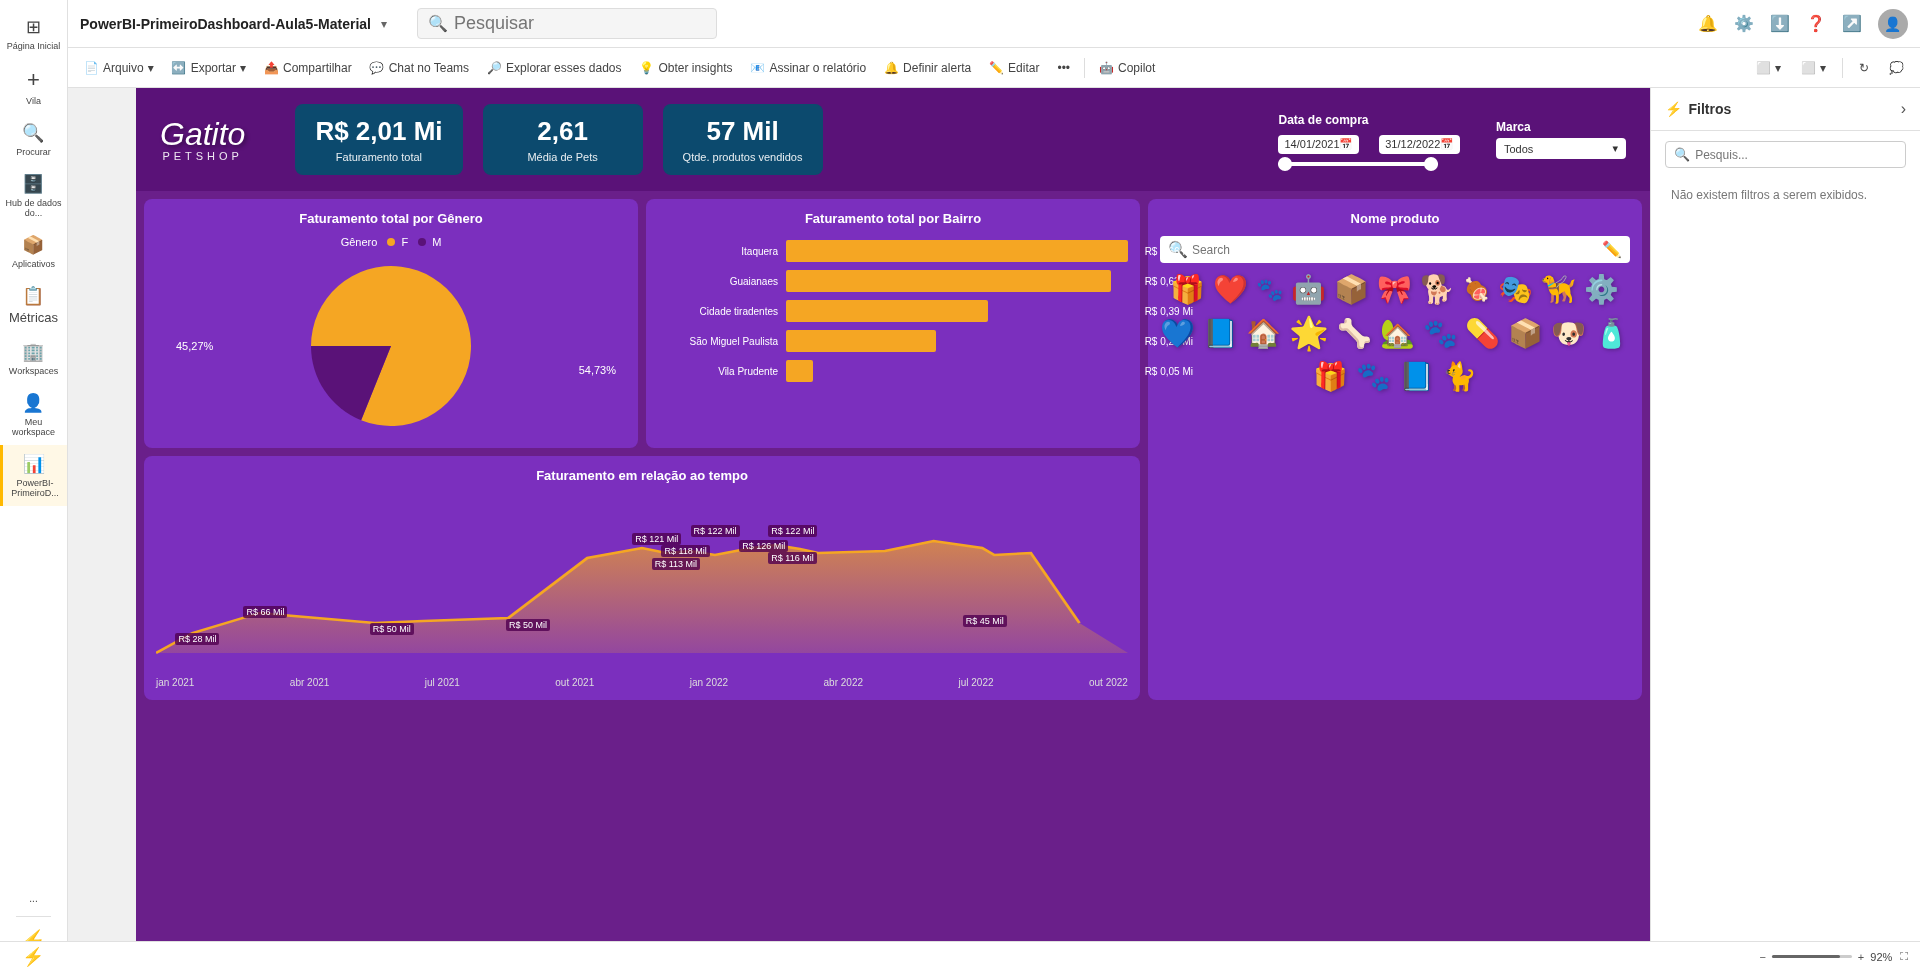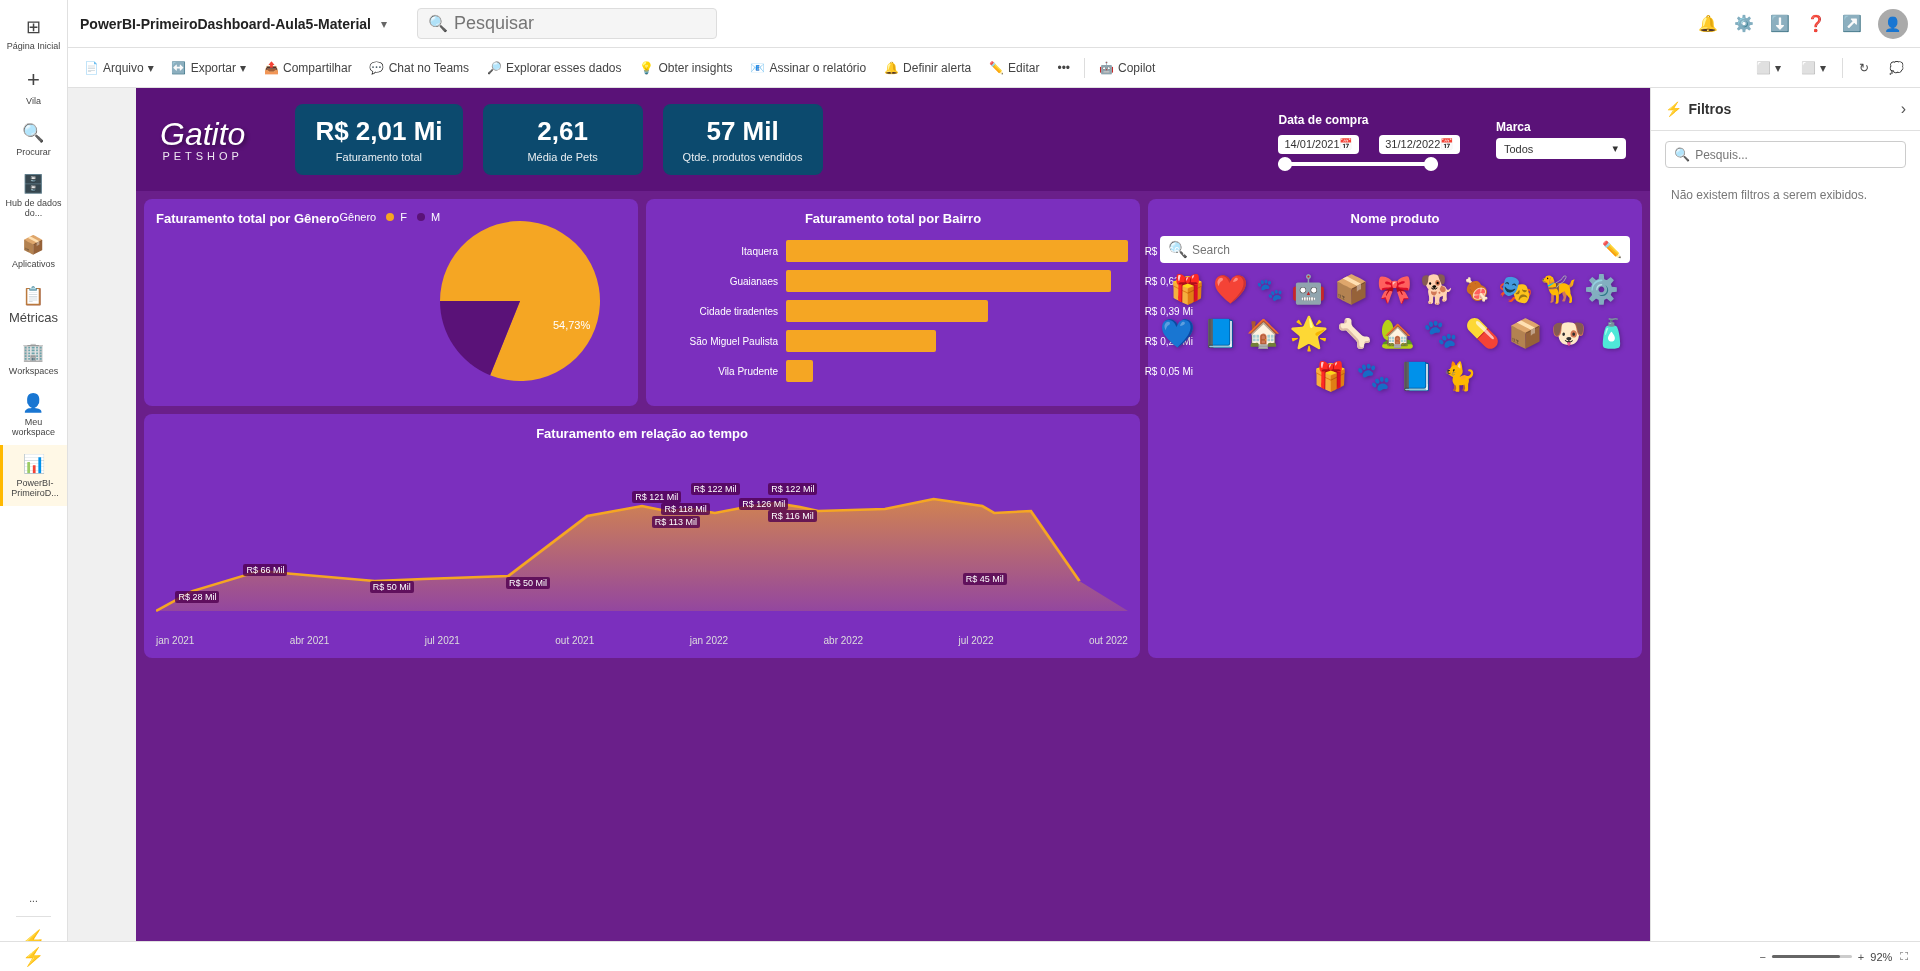--- a/index.html
+++ b/index.html
@@ -225,20 +225,21 @@
       text-align: center;
       font-size: 13px;
       font-weight: 600;
       margin-bottom: 10px;
       color: #fff;
     }
 
     
     .pie-section {
       display: flex;
+      flex-direction: column;
     }
     .pie-legend {
       display: flex;
       gap: 10px;
       justify-content: center;
       font-size: 11px;
       margin-bottom: 8px;
       color: #fff;
     }
     .legend-dot {

